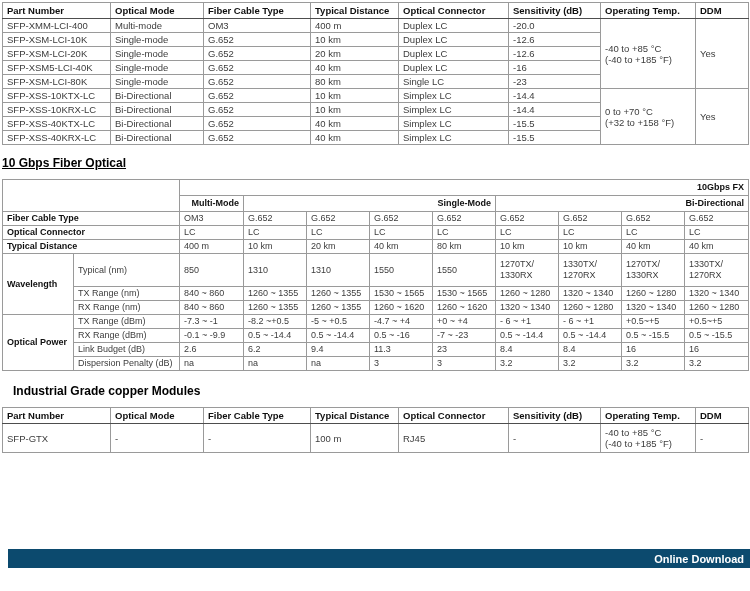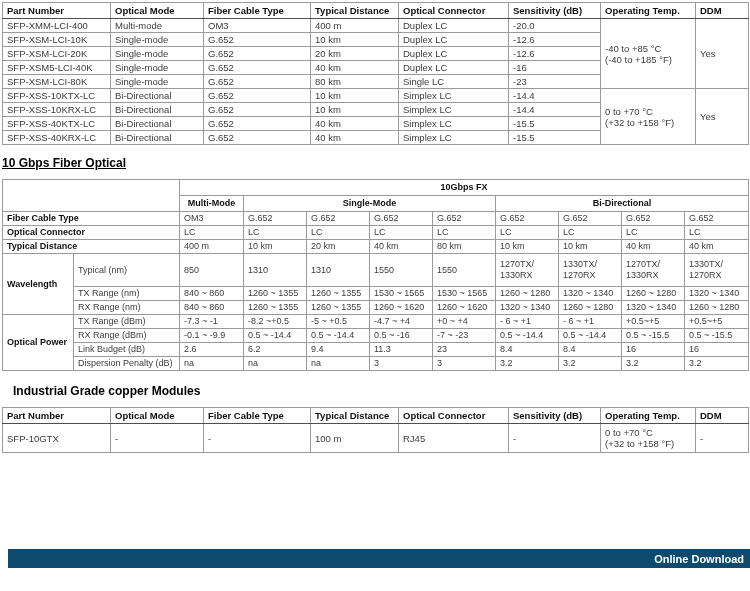--- a/index.html
+++ b/index.html
@@ -21,21 +21,21 @@
   .lab{font-weight:bold;color:#101010;white-space:normal;}
   
   #sfp-table{top:2px;left:2px;width:746px;}
   #sfp-table th{height:13px;}
   #sfp-table td{height:11px;}
   
   .section-heading{font-size:12px;font-weight:bold;color:#000;line-height:14px;}
   #h-fiber{top:156px;left:2px;text-decoration:underline;}
   #fx-table{top:179px;left:2px;width:746px;}
   #fx-table td,#fx-table th{font-size:9px;}
-  #fx-table th{height:13px;}
+  #fx-table th{height:13px;text-align:right;}
   #fx-table td{height:10px;}
   #fx-table tr.tall td{height:30px;}
   #fx-table td.corner{border-bottom-color:#9a9a9a;}
   
   #h-copper{top:384px;left:2px;padding-left:11px;}
   #copper-table{top:407px;left:2px;width:746px;}
   #copper-table th{height:13px;}
   #copper-table td{height:26px;}
   
   #footer-bar{
@@ -332,28 +332,28 @@
         <th>Fiber Cable Type</th>
         <th>Typical Distance</th>
         <th>Optical Connector</th>
         <th>Sensitivity (dB)</th>
         <th>Operating Temp.</th>
         <th>DDM</th>
       </tr>
     </thead>
   <tbody id="copper-tbody">
       <tr>
-        <td>SFP-10GTX</td>
+        <td>SFP-GTX</td>
         <td>-</td>
         <td>-</td>
         <td>100 m</td>
         <td>RJ45</td>
         <td>-</td>
-        <td class="pre">0 to +70 °C
-(+32 to +158 °F)</td>
+        <td class="pre">-40 to +85 °C
+(-40 to +185 °F)</td>
         <td>-</td>
       </tr>
     </tbody>
 </table>
 
 <div id="footer-bar" class="abs">
   <span id="footer-label">Online Download</span>
 </div>
 
 </body></html>

